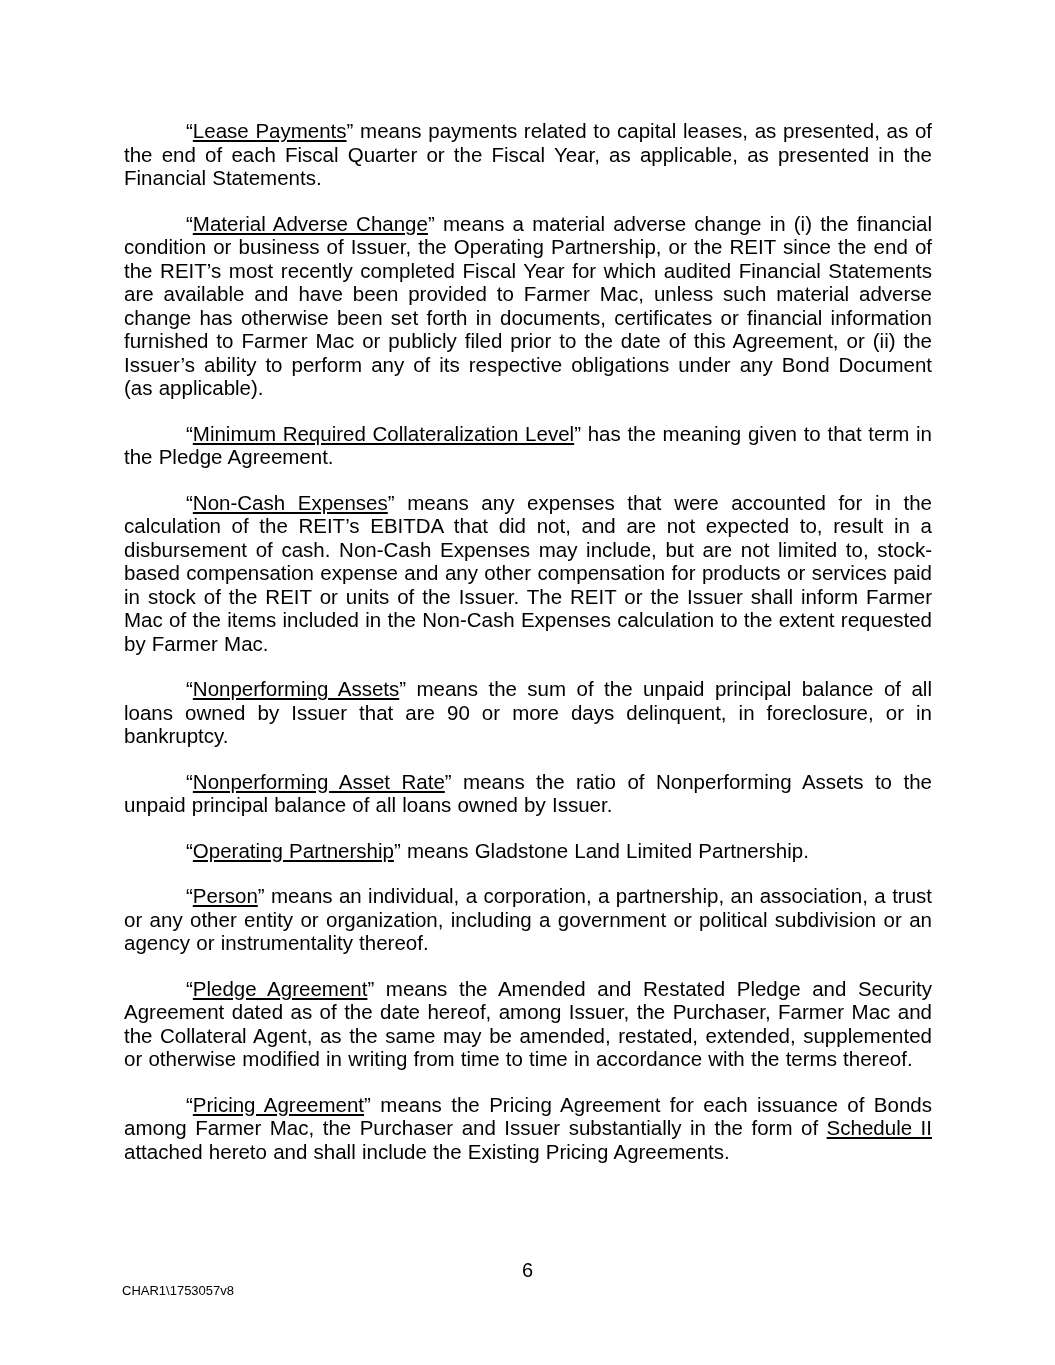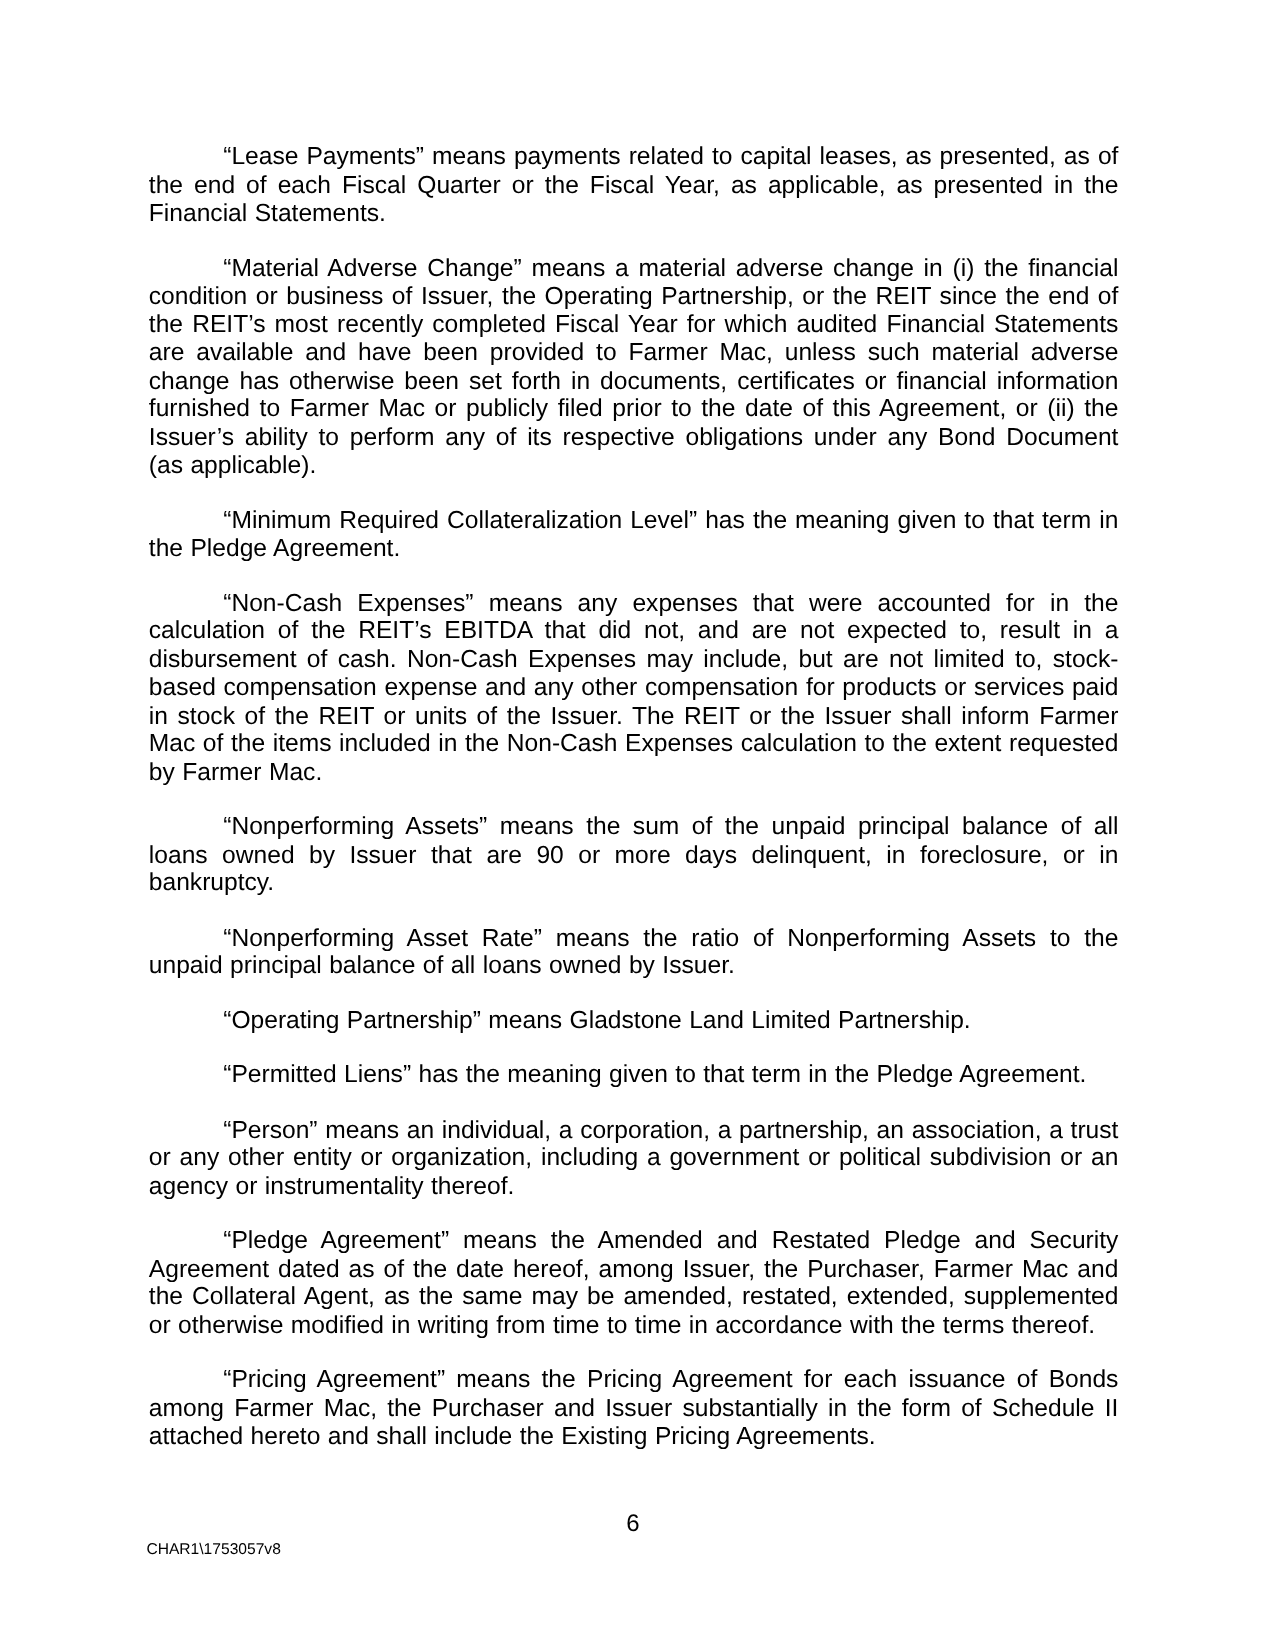--- a/index.html
+++ b/index.html
@@ -25,20 +25,21 @@
   .para {
     margin: 0 0 22px 0;
     font-size: 20.5px;
     line-height: 23.5px;
     text-align: justify;
     text-indent: 62px;
     word-spacing: 0.5px;
   }
   .para:last-child { margin-bottom: 0; }
   .term {
+    text-decoration: underline;
     text-underline-offset: 2px;
   }
   .page-number {
     position: absolute;
     left: 0;
     top: 1259px;
     width: 1055px;
     text-align: center;
     font-size: 20px;
     line-height: 23px;
@@ -56,20 +57,19 @@
 
 <div class="page">
   <div class="doc-body">
       <p class="para"><span>“</span><span class="term">Lease Payments</span><span>” means payments related to capital leases, as presented, as of the end of each Fiscal Quarter or the Fiscal Year, as applicable, as presented in the Financial Statements.</span></p>
       <p class="para"><span>“</span><span class="term">Material Adverse Change</span><span>” means a material adverse change in (i) the financial condition or business of Issuer, the Operating Partnership, or the REIT since the end of the REIT’s most recently completed Fiscal Year for which audited Financial Statements are available and have been provided to Farmer Mac, unless such material adverse change has otherwise been set forth in documents, certificates or financial information furnished to Farmer Mac or publicly filed prior to the date of this Agreement, or (ii) the Issuer’s ability to perform any of its respective obligations under any Bond Document (as applicable).</span></p>
       <p class="para"><span>“</span><span class="term">Minimum Required Collateralization Level</span><span>” has the meaning given to that term in the Pledge Agreement.</span></p>
       <p class="para"><span>“</span><span class="term">Non-Cash Expenses</span><span>” means any expenses that were accounted for in the calculation of the REIT’s EBITDA that did not, and are not expected to, result in a disbursement of cash.  Non-Cash Expenses may include, but are not limited to, stock-based compensation expense and any other compensation for products or services paid in stock of the REIT or units of the Issuer.  The REIT or the Issuer shall inform Farmer Mac of the items included in the Non-Cash Expenses calculation to the extent requested by Farmer Mac.</span></p>
       <p class="para"><span>“</span><span class="term">Nonperforming Assets</span><span>” means the sum of the unpaid principal balance of all loans owned by Issuer that are 90 or more days delinquent, in foreclosure, or in bankruptcy.</span></p>
       <p class="para"><span>“</span><span class="term">Nonperforming Asset Rate</span><span>” means the ratio of Nonperforming Assets to the unpaid principal balance of all loans owned by Issuer.</span></p>
       <p class="para"><span>“</span><span class="term">Operating Partnership</span><span>” means Gladstone Land Limited Partnership.</span></p>
-      <p class="para"><span>“</span><span class="term">Permitted Liens</span><span>” has the meaning given to that term in the Pledge Agreement.</span></p>
       <p class="para"><span>“</span><span class="term">Person</span><span>” means an individual, a corporation, a partnership, an association, a trust or any other entity or organization, including a government or political subdivision or an agency or instrumentality thereof.</span></p>
       <p class="para"><span>“</span><span class="term">Pledge Agreement</span><span>” means the Amended and Restated Pledge and Security Agreement dated as of the date hereof, among Issuer, the Purchaser, Farmer Mac and the Collateral Agent, as the same may be amended, restated, extended, supplemented or otherwise modified in writing from time to time in accordance with the terms thereof.</span></p>
       <p class="para"><span>“</span><span class="term">Pricing Agreement</span><span>” means the Pricing Agreement for each issuance of Bonds among Farmer Mac, the Purchaser and Issuer substantially in the form of </span><span class="term">Schedule II</span><span> attached hereto and shall include the Existing Pricing Agreements.</span></p>
     </div>
   <div class="page-number">6</div>
   <div class="doc-id">CHAR1\1753057v8</div>
 </div>
 
 </body></html>

